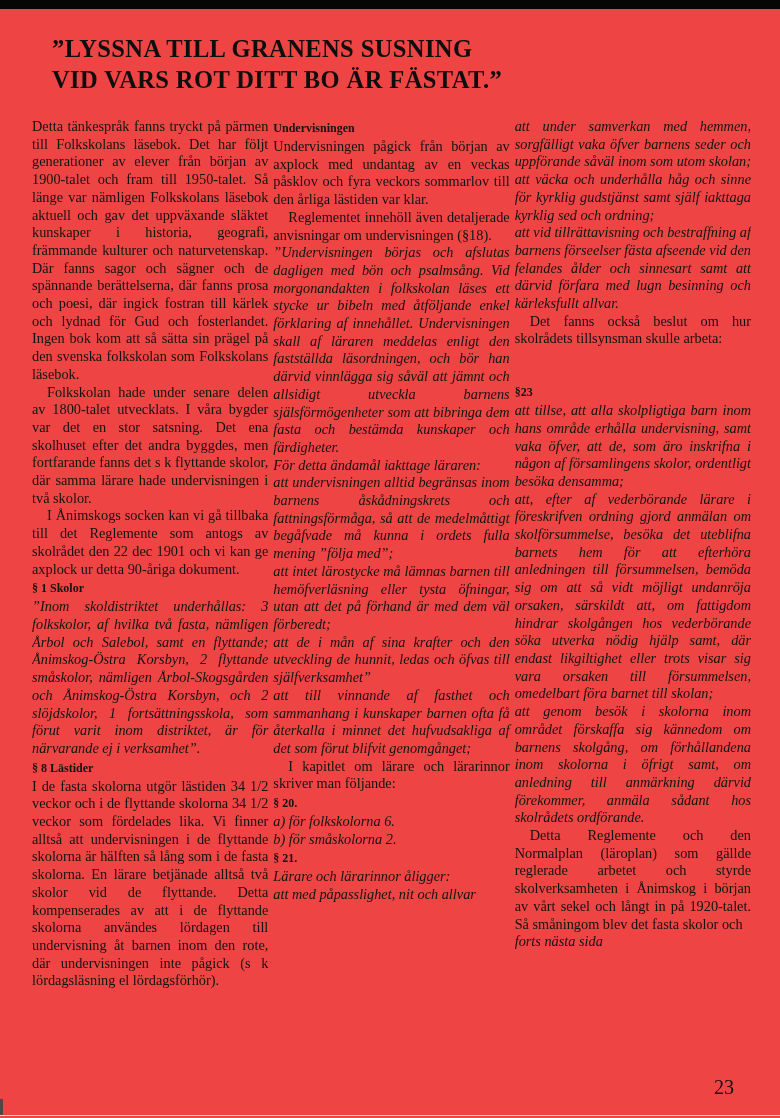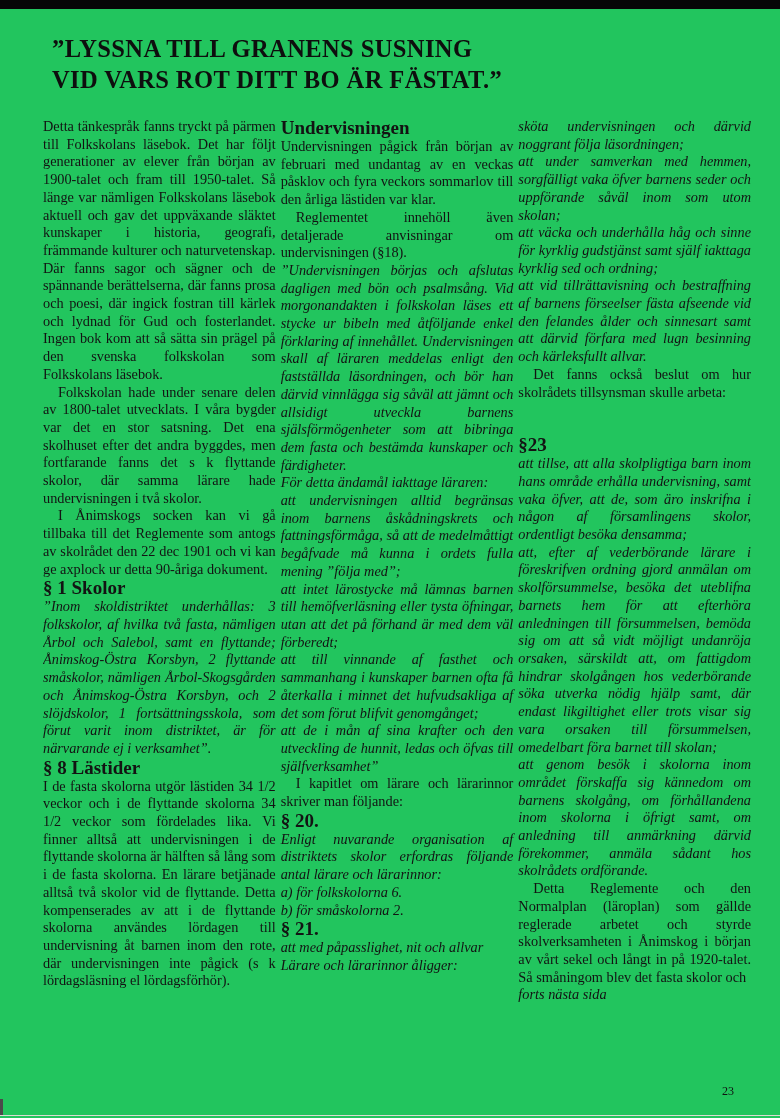--- a/index.html
+++ b/index.html
@@ -1,20 +1,20 @@
 <!DOCTYPE html>
 <html lang="sv"><head>
 <meta charset="utf-8">
 <style>
   html,body { margin:0; padding:0; background:#d8d8d4; }
   .page {
     position:relative;
     width:780px; height:1118px;
     margin:0 auto;
-    background:#22c55e;
+    background:#ef4444;
     overflow:hidden;
     font-family:"Liberation Serif", serif;
     color:#131313;
   }
   .scan-bar-top {
     position:absolute; top:0; left:0; width:780px; height:9px;
     background:#060606;
   }
   .scan-edge-left {
     position:absolute; left:0; bottom:3px; width:3px; height:16px;
@@ -25,43 +25,43 @@
     background:#dddad4;
   }
   .title {
     margin:33px 30px 0 52px;
     font-size:24.5px; line-height:31px;
     font-weight:bold; letter-spacing:0.4px;
     color:#0e0e0e;
   }
   .columns {
     display:flex; gap:5px;
-    margin:23px 29px 0 43px;
-    height:962px; overflow:hidden;
+    margin:23px 29px 0 32px;
+    height:962px; overflow:hidden;justify-content:flex-end;
   }
   .col {
     flex:1 1 0; min-width:0;
     font-size:14.3px; line-height:17.7px;
     text-align:justify;
   }
   .col p { margin:0; }
   .col p.indent { text-indent:15px; }
   .quote { font-style:italic; }
   .head {
     font-weight:bold; font-style:normal;
-    font-size:19px; line-height:20px;
+    font-size:12px; line-height:20px;
     margin:19px 0 3px 0;
     text-align:left;
   }
   .head.first { margin-top:0; }
   .head.biggap { margin-top:34px;font-family:Liberation Serif, serif; }
   .forts { font-style:italic; margin-top:18px; text-align:left; }
   .page-number {
     position:absolute; right:46px; bottom:19px;
-    font-size:12px; color:#111;
+    font-size:20px; color:#111;
   }
 </style>
 </head>
 <body>
 
 <div class="page">
 
   <div class="scan-bar-top"></div>
 
   <h1 class="title">
@@ -76,40 +76,38 @@
       <p class="indent">Folkskolan hade under senare delen av 1800-talet utvecklats. I våra bygder var det en stor satsning. Det ena skolhuset efter det andra byggdes, men fortfarande fanns det s k flyttande skolor, där samma lärare hade undervisningen i två skolor.</p>
       <p class="indent">I Ånimskogs socken kan vi gå tillbaka till det Reglemente som antogs av skolrådet den 22 dec 1901 och vi kan ge axplock ur detta 90-åriga dokument.</p>
       <p class="head">§ 1 Skolor</p>
       <p class="quote">”Inom skoldistriktet underhållas: 3 folkskolor, af hvilka två fasta, nämligen Årbol och Salebol, samt en flyttande; Ånimskog-Östra Korsbyn, 2 flyttande småskolor, nämligen Årbol-Skogsgården och Ånimskog-Östra Korsbyn, och 2 slöjdskolor, 1 fortsättningsskola, som förut varit inom distriktet, är för närvarande ej i verksamhet”.</p>
       <p class="head">§ 8 Lästider</p>
       <p>I de fasta skolorna utgör lästiden 34 1/2 veckor och i de flyttande skolorna 34 1/2 veckor som fördelades lika. Vi finner alltså att undervisningen i de flyttande skolorna är hälften så lång som i de fasta skolorna. En lärare betjänade alltså två skolor vid de flyttande. Detta kompenserades av att i de flyttande skolorna användes lördagen till undervisning åt barnen inom den rote, där undervisningen inte pågick (s k lördagsläsning el lördagsförhör).</p>
     </div>
 
     <div class="col">
       <p class="head first">Undervisningen</p>
-      <p>Undervisningen pågick från början av februari med undantag av en veckas påsklov och fyra veckors sommarlov till den årliga lästiden var klar.</p>
+      <p>Undervisningen pågick från början av axplock med undantag av en veckas påsklov och fyra veckors sommarlov till den årliga lästiden var klar.</p>
       <p class="indent">Reglementet innehöll även detaljerade anvisningar om undervisningen (§18).</p>
       <p class="quote">”Undervisningen börjas och afslutas dagligen med bön och psalmsång. Vid morgonandakten i folkskolan läses ett stycke ur bibeln med åtföljande enkel förklaring af innehållet. Undervisningen skall af läraren meddelas enligt den fastställda läsordningen, och bör han därvid vinnlägga sig såväl att jämnt och allsidigt utveckla barnens själsförmögenheter som att bibringa dem fasta och bestämda kunskaper och färdigheter.</p>
       <p class="quote">För detta ändamål iakttage läraren:</p>
       <p class="quote">att undervisningen alltid begränsas inom barnens åskådningskrets och fattningsförmåga, så att de medelmåttigt begåfvade må kunna i ordets fulla mening ”följa med”;</p>
       <p class="quote">att intet lärostycke må lämnas barnen till hemöfverläsning eller tysta öfningar, utan att det på förhand är med dem väl förberedt;</p>
+      <p class="quote">att de i mån af sina krafter och den utveckling de hunnit, ledas och öfvas till själfverksamhet”</p>
       <p class="quote">att till vinnande af fasthet och sammanhang i kunskaper barnen ofta få återkalla i minnet det hufvudsakliga af det som förut blifvit genomgånget;</p>
-      <p class="quote">att de i mån af sina krafter och den utveckling de hunnit, ledas och öfvas till själfverksamhet”</p>
       <p class="indent">I kapitlet om lärare och lärarinnor skriver man följande:</p>
       <p class="head">§ 20.</p>
-      <p class="quote">Enligt nuvarande organisation af distriktets skolor erfordras följande antal lärare och lärarinnor:</p>
       <p class="quote">a) för folkskolorna 6.</p>
       <p class="quote">b) för småskolorna 2.</p>
       <p class="head">§ 21.</p>
+      <p class="quote">Lärare och lärarinnor åligger:</p>
       <p class="quote">att med påpasslighet, nit och allvar</p>
-      <p class="quote">Lärare och lärarinnor åligger:</p>
     </div>
 
     <div class="col">
-      <p class="quote">sköta undervisningen och därvid noggrant följa läsordningen;</p>
       <p class="quote">att under samverkan med hemmen, sorgfälligt vaka öfver barnens seder och uppförande såväl inom som utom skolan;</p>
       <p class="quote">att väcka och underhålla håg och sinne för kyrklig gudstjänst samt själf iakttaga kyrklig sed och ordning;</p>
       <p class="quote">att vid tillrättavisning och bestraffning af barnens förseelser fästa afseende vid den felandes ålder och sinnesart samt att därvid förfara med lugn besinning och kärleksfullt allvar.</p>
       <p class="indent">Det fanns också beslut om hur skolrådets tillsynsman skulle arbeta:</p>
       <p class="head biggap">§23</p>
       <p class="quote">att tillse, att alla skolpligtiga barn inom hans område erhålla undervisning, samt vaka öfver, att de, som äro inskrifna i någon af församlingens skolor, ordentligt besöka densamma;</p>
       <p class="quote">att, efter af vederbörande lärare i föreskrifven ordning gjord anmälan om skolförsummelse, besöka det uteblifna barnets hem för att efterhöra anledningen till försummelsen, bemöda sig om att så vidt möjligt undanröja orsaken, särskildt att, om fattigdom hindrar skolgången hos vederbörande söka utverka nödig hjälp samt, där endast likgiltighet eller trots visar sig vara orsaken till försummelsen, omedelbart föra barnet till skolan;</p>
       <p class="quote">att genom besök i skolorna inom området förskaffa sig kännedom om barnens skolgång, om förhållandena inom skolorna i öfrigt samt, om anledning till anmärkning därvid förekommer, anmäla sådant hos skolrådets ordförande.</p>
       <p class="indent">Detta Reglemente och den Normalplan (läroplan) som gällde reglerade arbetet och styrde skolverksamheten i Ånimskog i början av vårt sekel och långt in på 1920-talet. Så småningom blev det fasta skolor och</p>
       <p class="forts">forts nästa sida</p>

